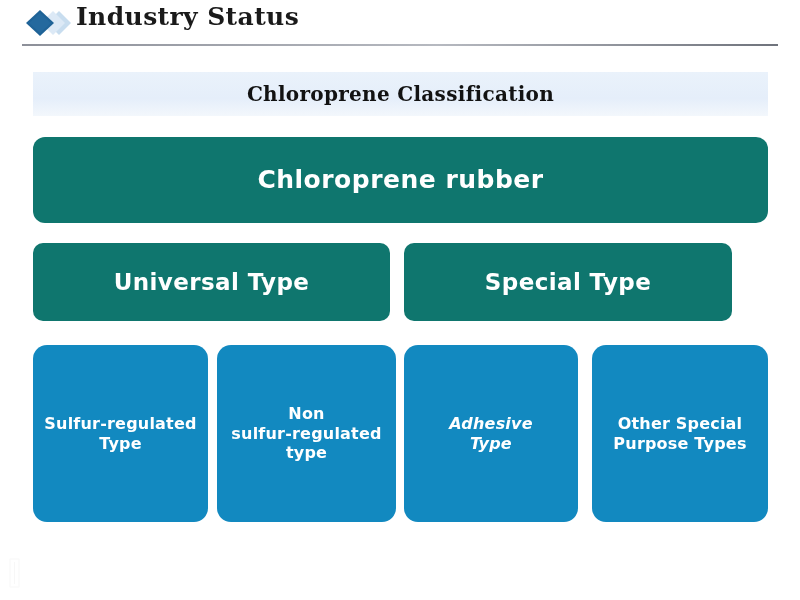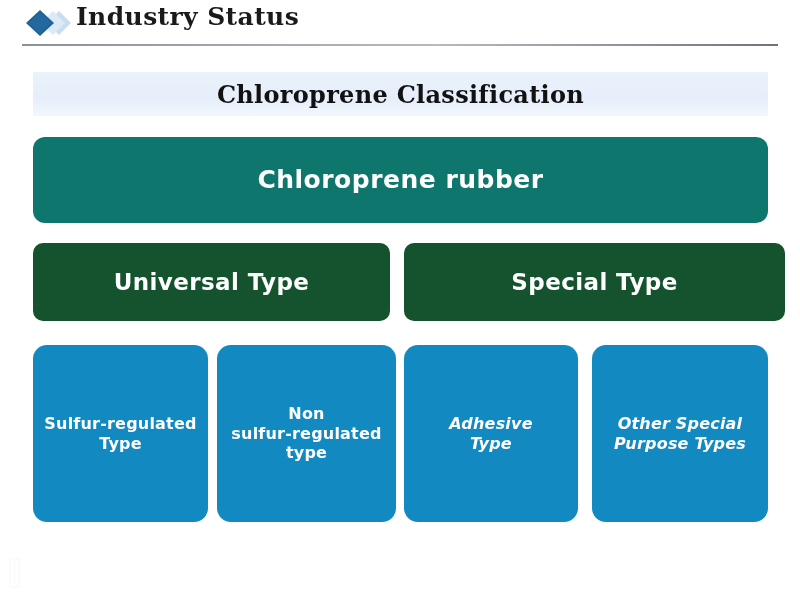--- a/index.html
+++ b/index.html
@@ -48,21 +48,21 @@
     position: absolute;
     left: 33px; top: 72px;
     width: 735px; height: 44px;
     background: linear-gradient(to bottom, #eaf2fb 0%, #e5eefa 60%, #f3f7fc 100%);
     display: flex;
     align-items: center;
     justify-content: center;
   }
   #classification-banner-label {
     font-family: "DejaVu Serif", serif;
-    font-size: 24px;
+    font-size: 20px;
     font-weight: 600;
     color: #121212;
     letter-spacing: 0.3px;
   }
 
   
   .node {
     position: absolute;
     display: flex;
     align-items: center;
@@ -83,42 +83,42 @@
     background: #0f766e;
     border-radius: 12px;
     font-size: 25px;
     letter-spacing: 0.5px;
   }
 
   
   .node-l2 {
     top: 243px;
     height: 78px;
-    background: #14532d;
+    background: #0f766e;
     border-radius: 10px;
     font-size: 23px;
     letter-spacing: 0.4px;
     text-align: center;
   }
   #node-universal { left: 33px;  width: 357px; }
-  #node-special   { left: 404px; width: 381px; }
+  #node-special   { left: 404px; width: 328px; }
 
   
   .node-l3 {
     top: 345px;
     height: 177px;
     background: #1289c0;
     border-radius: 14px;
     font-size: 16px;
     letter-spacing: 0.2px;
   }
   #node-sulfur        { left: 33px;  width: 175px; }
   #node-nonsulfur     { left: 217px; width: 179px; }
   #node-adhesive      { left: 404px; width: 174px; font-style: italic; }
-  #node-other-special { left: 592px; width: 176px; font-style: italic; }
+  #node-other-special { left: 592px; width: 176px; }
 
   .node-label { display: block; width: 100%; white-space: pre-line; }
 
   
   #corner-artifact {
     position: absolute;
     left: 8px; top: 558px;
     width: 14px; height: 30px;
     opacity: 0.10;
   }

